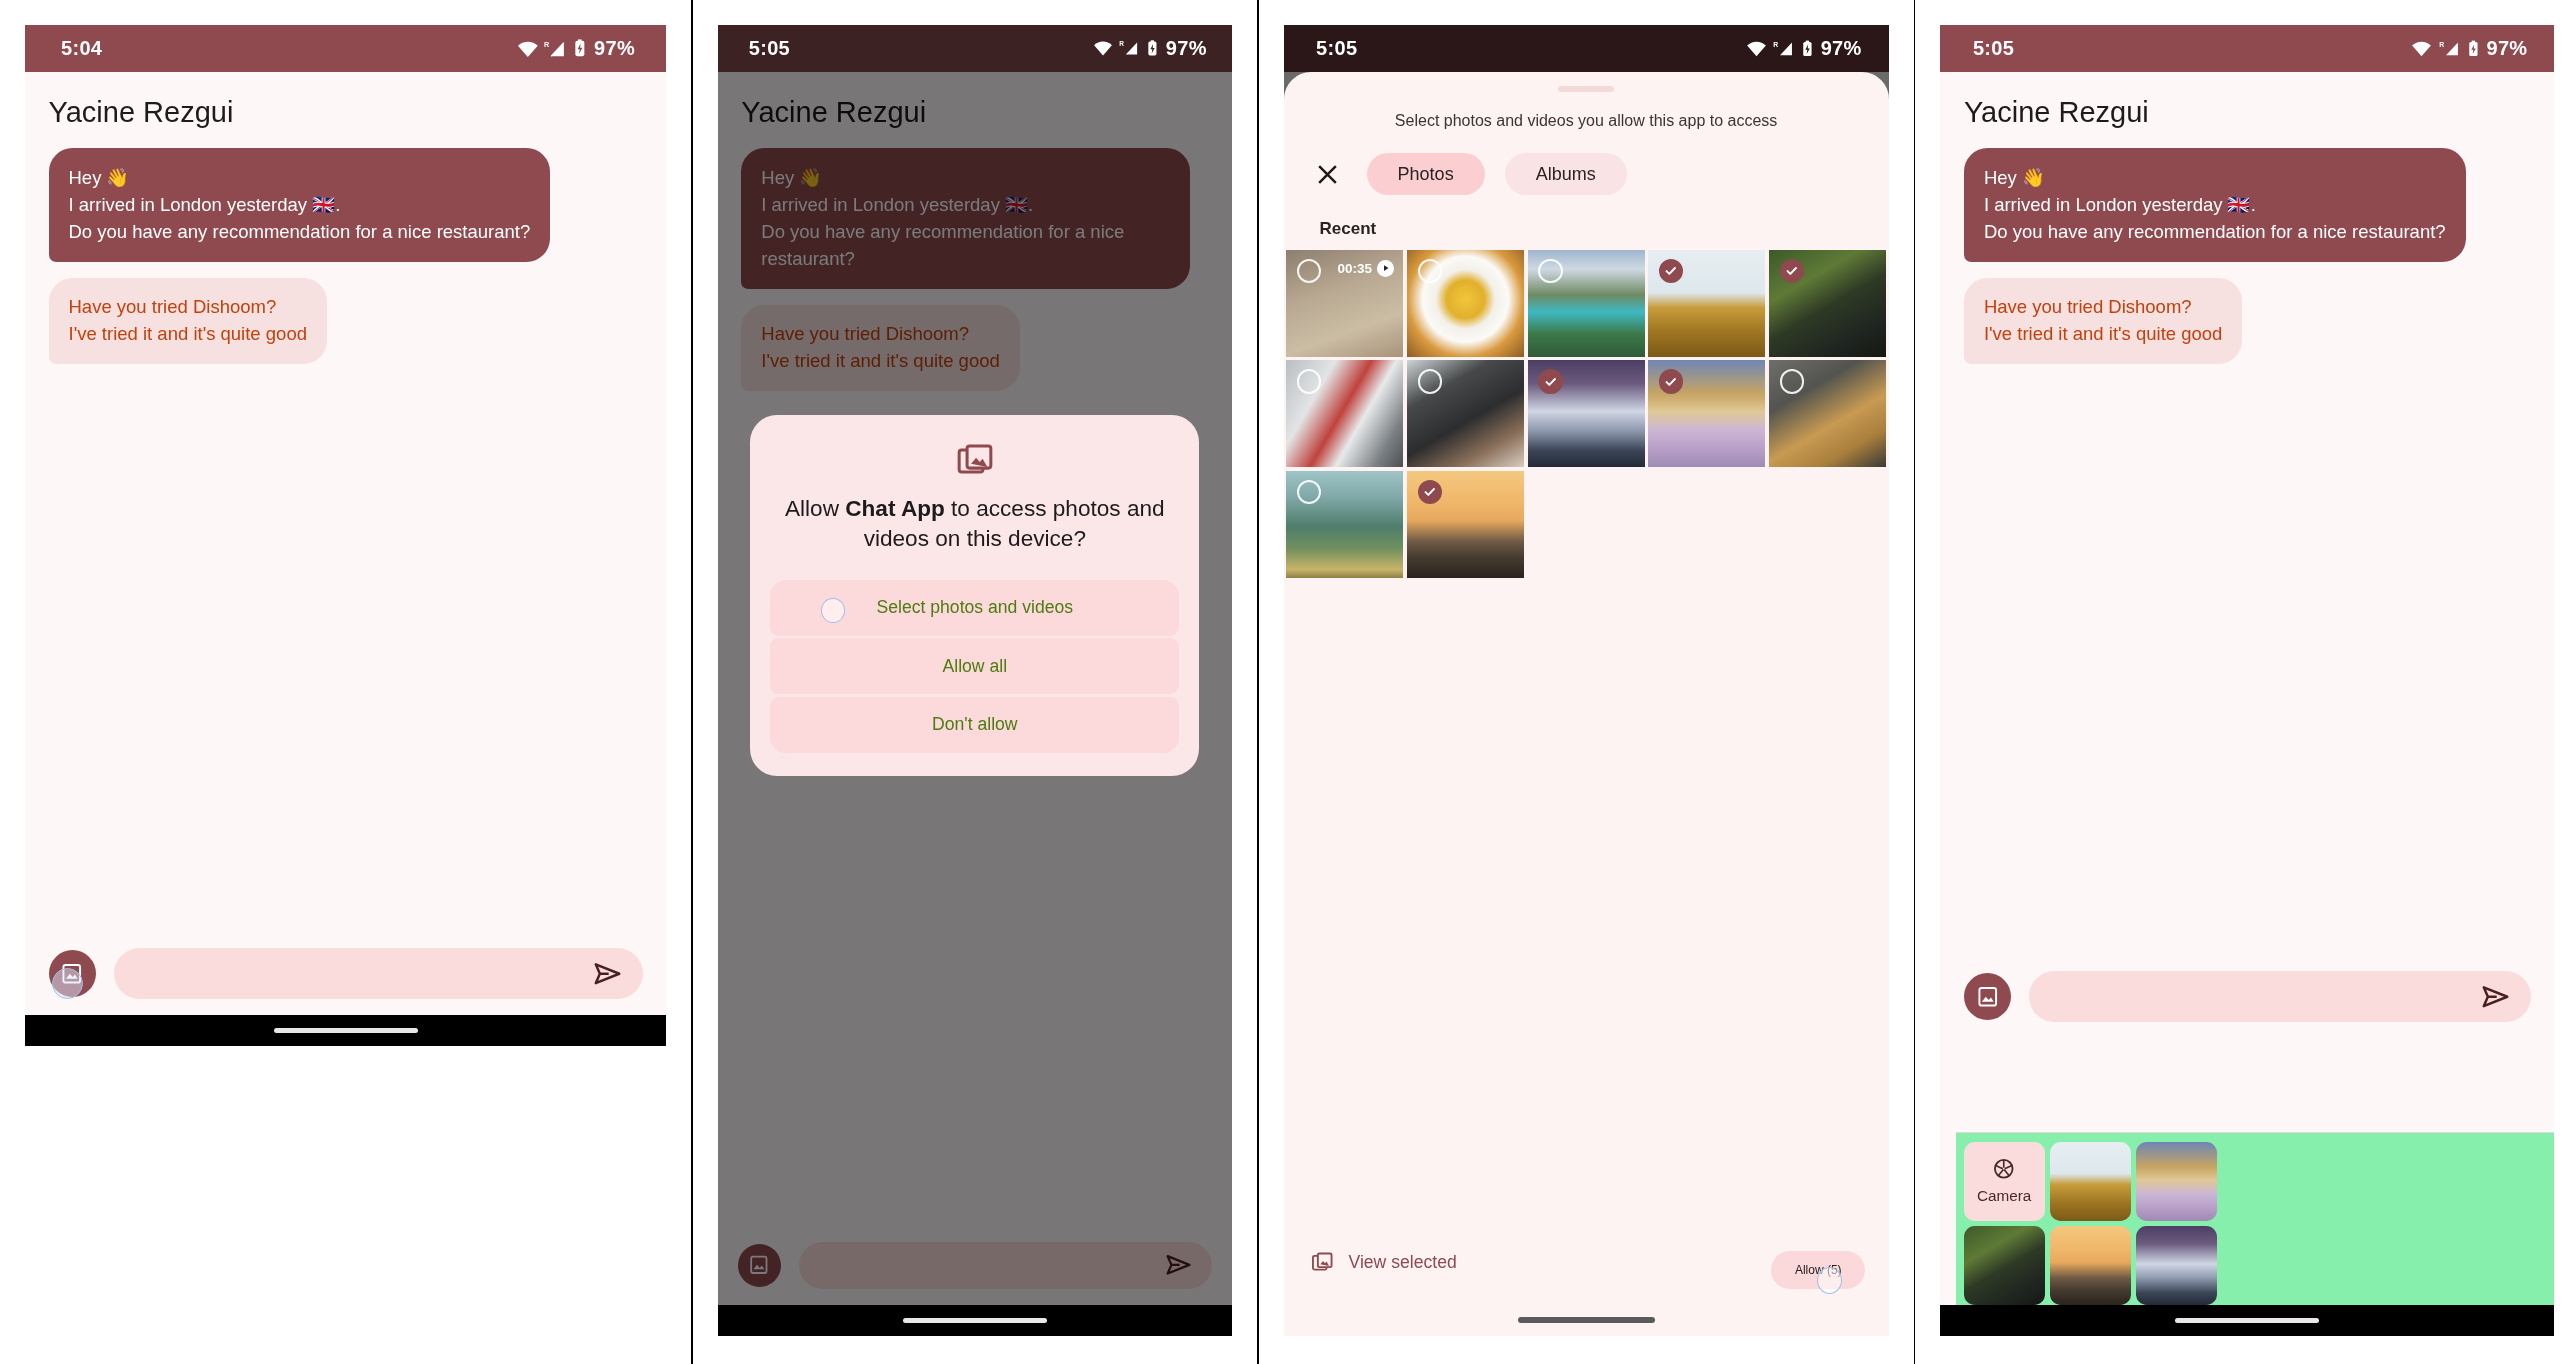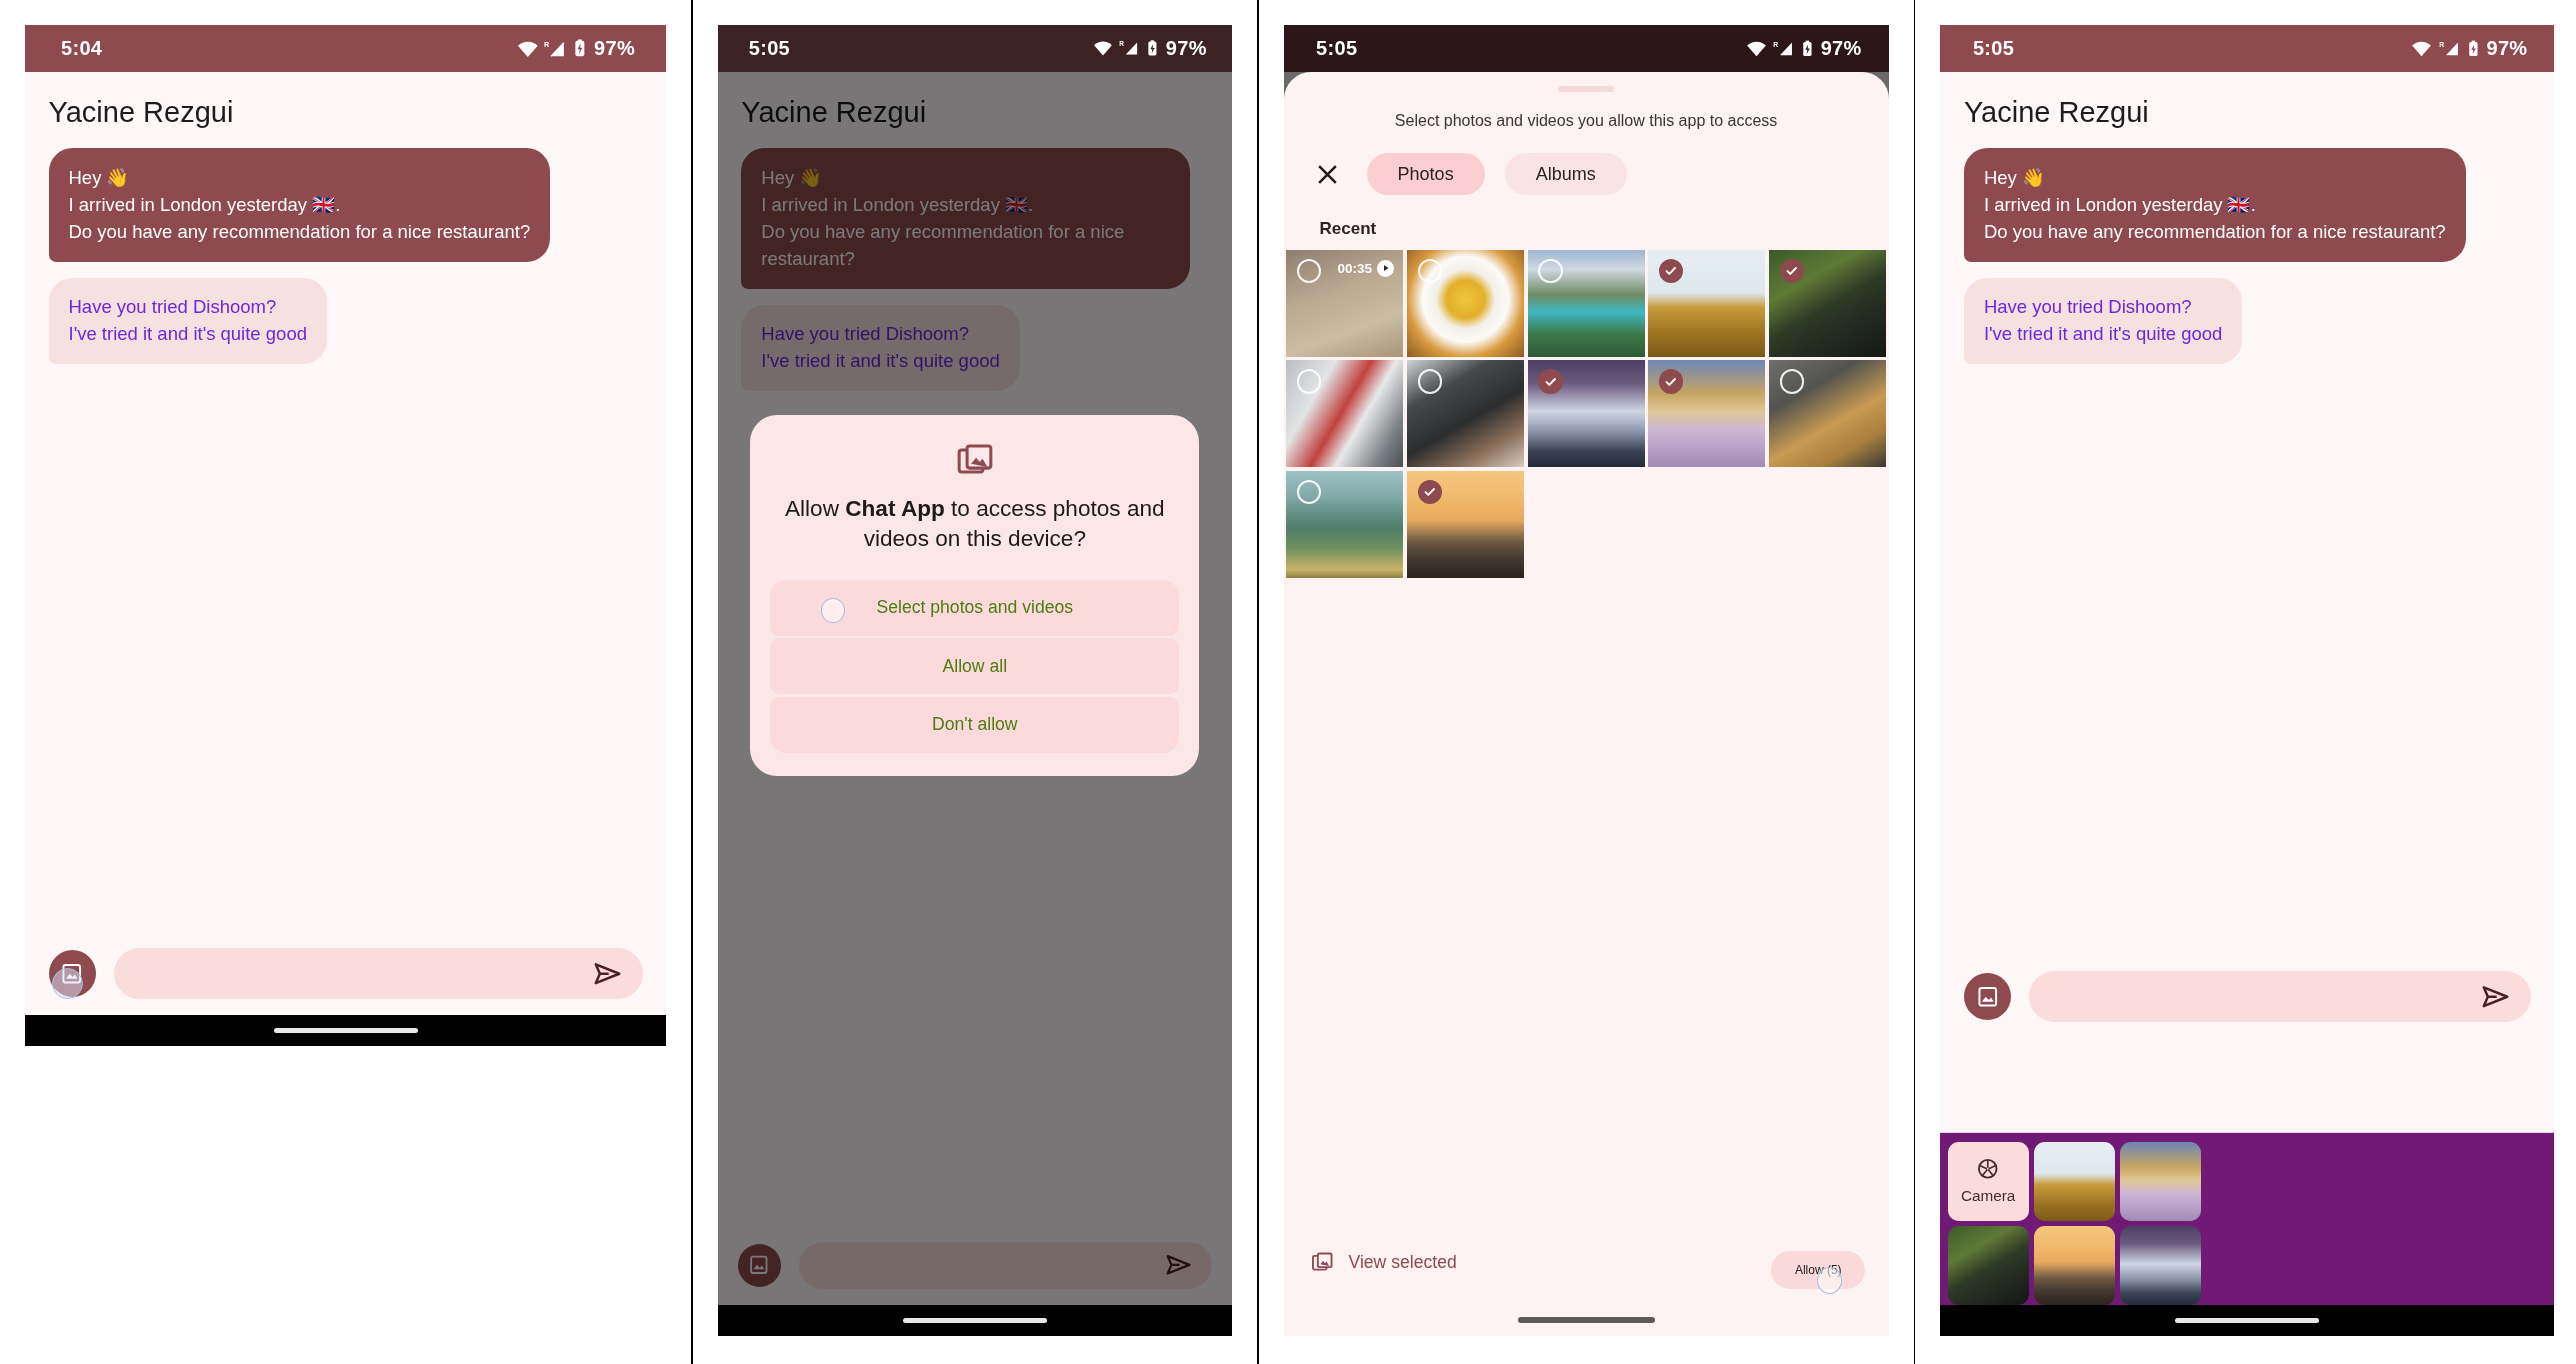--- a/index.html
+++ b/index.html
@@ -64,21 +64,21 @@
     max-width: 96%;
     white-space: pre-line;
   }
   .bubble.them {
     background: #8e4a4f;
     color: #ffffff;
     border-bottom-left-radius: 7.2px;
   }
   .bubble.me {
     background: #f6e0e0;
-    color: #6d28d9;
+    color: #c2410c;
     border-bottom-left-radius: 7.2px;
     margin-top: 16.2px;
   }
 
   
   .composer {
     position: absolute;
     left: 0; right: 0;
     display: flex;
     align-items: center;
@@ -183,23 +183,23 @@
   .view-sel { display:flex; align-items:center; gap:14.4px; color:#8e4a4f; font-size:17.6px; }
   .allow-btn {
     background:#fbd9da; color:#1d1b1b; font-size:12px;
     padding: 11.7px 23.5px; border-radius: 20px; position:relative;
   }
   .picker-home { position:absolute; left:0; right:0; bottom:12.6px; display:flex; justify-content:center; }
   .picker-home > div { width:137px; height:6.3px; border-radius:3.6px; background:#5a5a5a; }
 
   
   .tray {
-    position:absolute; left:0; right:0; bottom:31px;
+    position:absolute; left:16px; right:0; bottom:31px;
     border-top: 1.4px solid #e6d7d8;
-    background:#701a75;
+    background:#86efac;
     padding: 9px 7.2px 0 7.2px;
   }
   .tray-grid { display:grid; grid-template-columns: repeat(3, 81px); gap: 5.4px; }
   .tray-cell { height: 79px; border-radius: 10.8px; overflow:hidden; position:relative; background:#ddd; }
   .tray-cell.camera {
     background:#fbdcdc; display:flex; flex-direction:column;
     align-items:center; justify-content:center; gap: 7.2px; color:#4a2a2a;
     font-size: 15.3px;
   }
 

